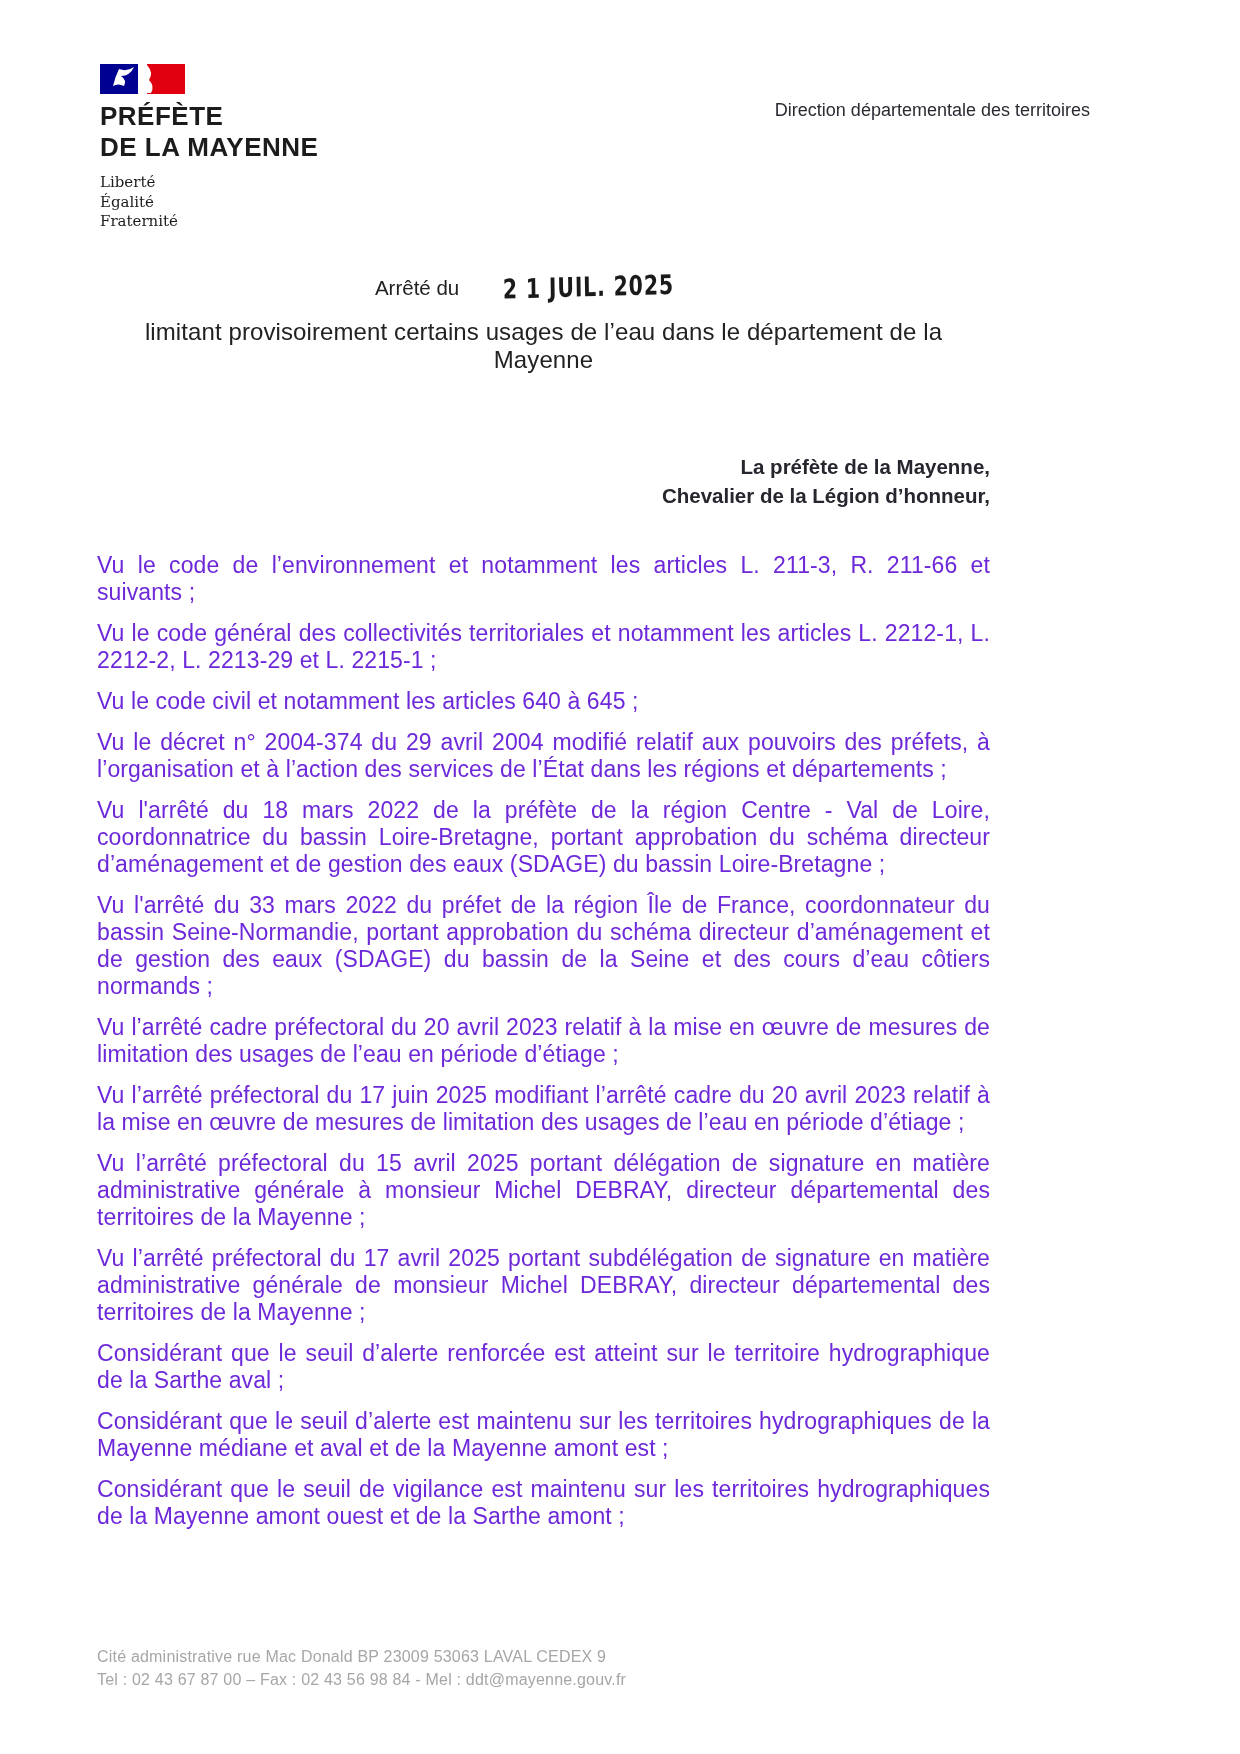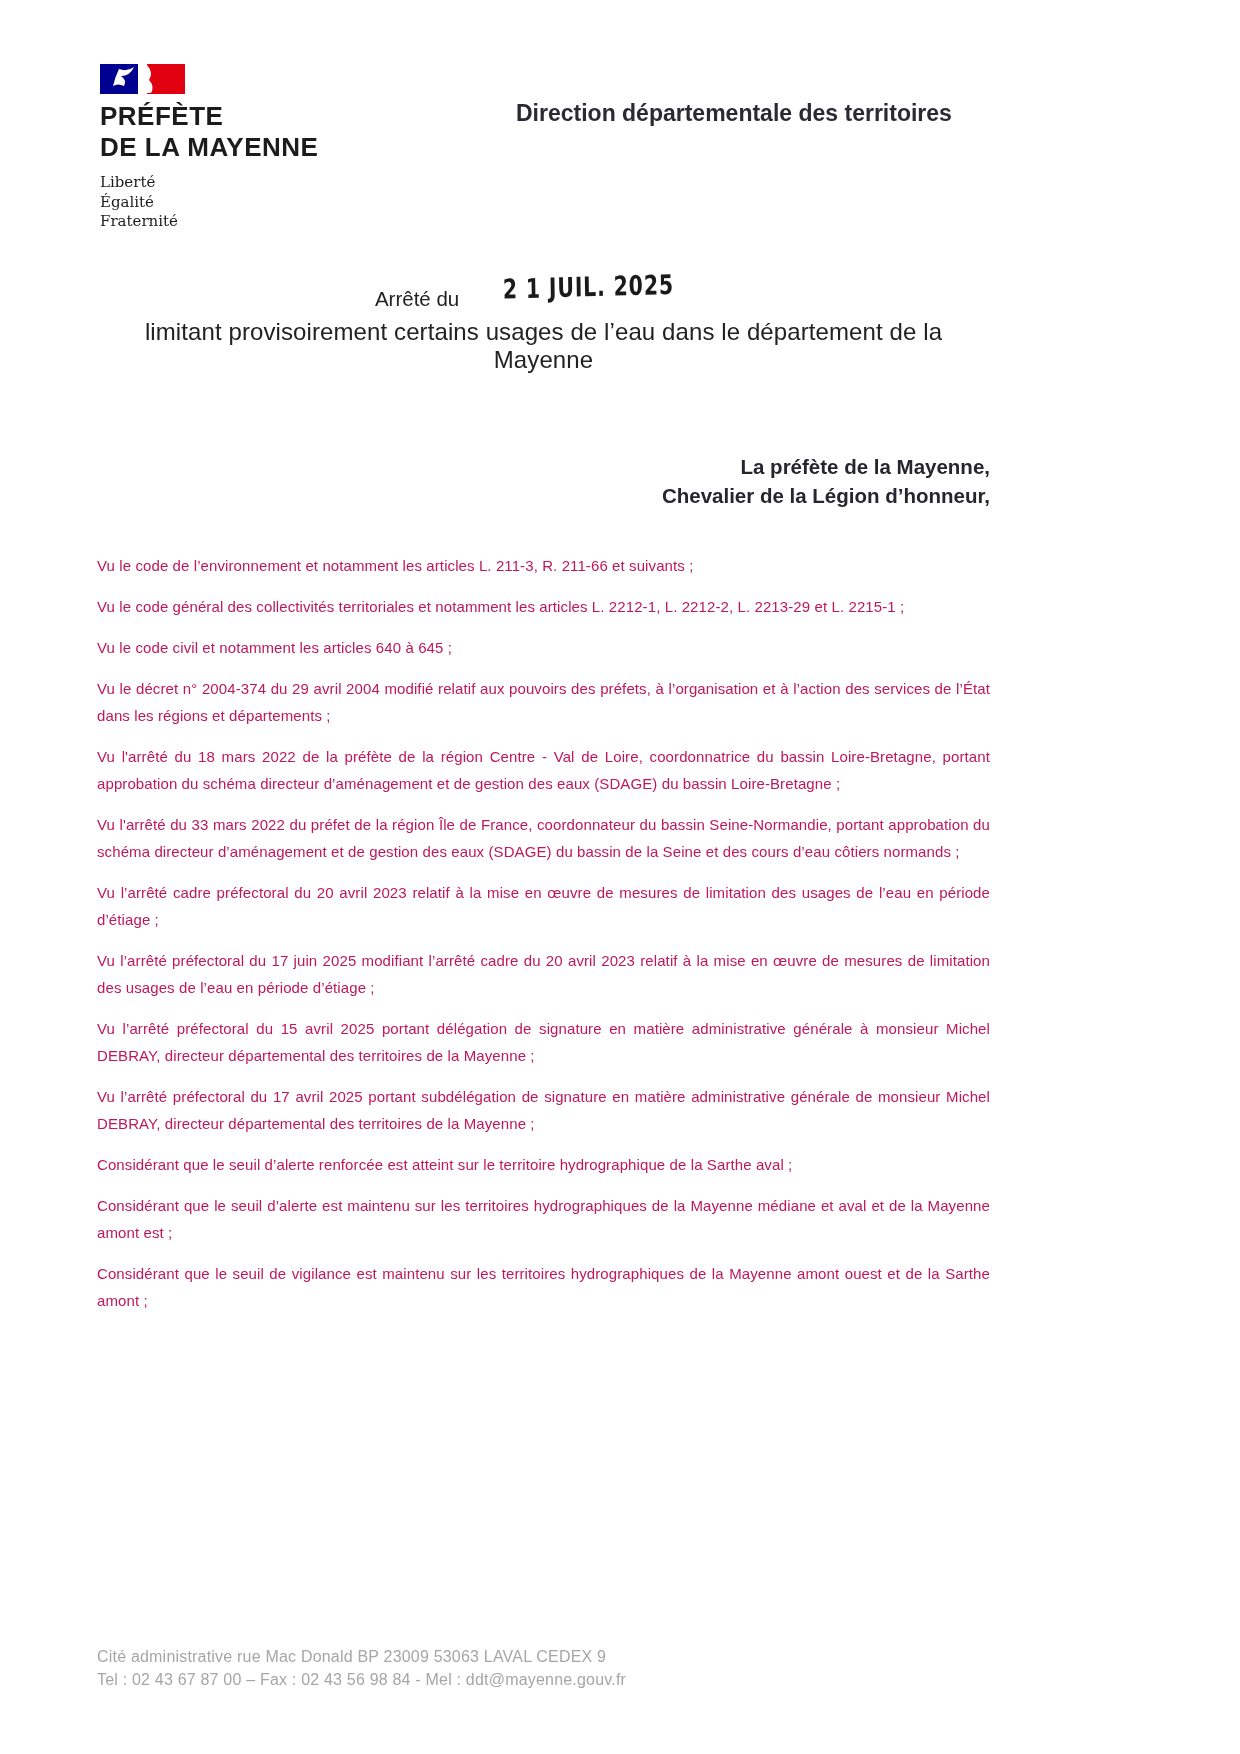--- a/index.html
+++ b/index.html
@@ -20,27 +20,27 @@
     font-weight:bold;font-size:26px;line-height:1.2;
     color:#1c1c1c;letter-spacing:.5px;
   }
   .gov-motto{
     margin-top:10px;
     font-family:"DejaVu Serif","Liberation Serif",serif;
     font-size:15px;line-height:1.3;color:#1c1c1c;
   }
   .direction{
     position:absolute;top:36px;left:416px;width:574px;
-    font-weight:bold;font-size:23px;color:#2a2a33;text-align:left;
+    font-weight:normal;font-size:18px;color:#2a2a33;text-align:right;
   }
   
   .title-block{
     position:absolute;top:276px;left:97px;width:893px;text-align:center;
   }
-  .arrete-line{display:flex;justify-content:center;align-items:flex-end;gap:44px;}
+  .arrete-line{display:flex;justify-content:center;gap:44px;}
   .arrete-du{font-size:20.5px;color:#222;padding-bottom:2px;}
   .date-stamp{
     font-family:"DejaVu Sans",sans-serif;
     font-weight:bold;font-size:25px;color:#1a1a1a;
     letter-spacing:1px;white-space:nowrap;
     transform:scale(.82,1.08) rotate(-1.2deg);
     transform-origin:left bottom;
     margin-bottom:8px;
   }
   .subtitle{font-size:24px;color:#222;margin-top:5px;letter-spacing:.1px;}
@@ -48,22 +48,22 @@
   .salutation{
     position:absolute;top:452px;left:97px;width:893px;
     text-align:right;font-weight:bold;font-size:20.5px;line-height:29px;color:#26262e;
   }
   
   .body-text{
     position:absolute;top:552px;left:97px;width:893px;
   }
   .body-text p{
     margin:0 0 14px 0;
-    font-size:15px;line-height:27px;
-    text-align:justify;color:#be185d;letter-spacing:.1px;
+    font-size:23px;line-height:27px;
+    text-align:justify;color:#6d28d9;letter-spacing:.1px;
   }
   
   .footer{
     position:absolute;left:97px;top:1645px;width:893px;
     color:#a6a6a6;font-size:16px;line-height:23px;letter-spacing:.2px;
   }
 </style>
 </head>
 <body>
 

